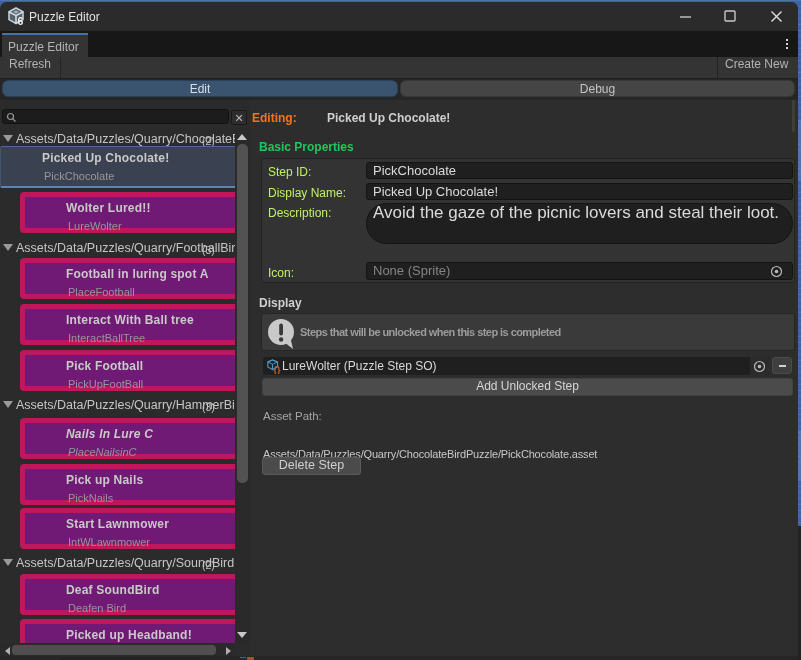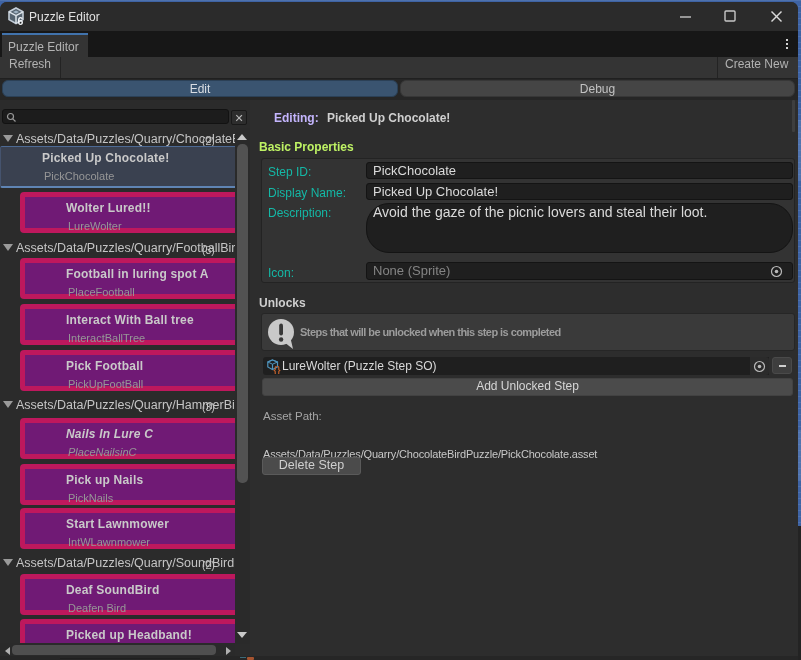--- a/index.html
+++ b/index.html
@@ -68,21 +68,21 @@
   .arr { position:absolute; width:0; height:0; }
   #hsb { left:0; top:543px; width:235px; height:13px; background:#2a2a2a; }
   #hthumb { left:12px; top:2px; width:204px; height:10px; background:#4f4f4f; border-radius:4px; }
 
   
   #rightpanel { left:250px; top:98px; width:547px; height:558px; background:#2d2d2d; }
   .b { font-weight:bold; }
   .rp { position:absolute; font-size:12px; }
   #groupbox { left:11px; top:58px; width:534px; height:125px; background:#333333;
     border:1px solid #232323; border-radius:3px; }
-  .lbl { position:absolute; left:6px; font-size:12px; color:#14b8a6; }
+  .lbl { position:absolute; left:6px; font-size:12px; color:#bef264; }
   .field { position:absolute; left:104px; width:427px; background:#1f1f1f;
     border:1px solid #141414; border-radius:3px; color:#dadada; font-size:13px;
     padding-left:6px; white-space:nowrap; overflow:hidden; }
   #helpbox { left:11px; top:213px; width:534px; height:38px; background:#3a3a3a;
     border:1px solid #262626; border-radius:3px; }
   #objrow { left:13px; top:257px; width:506px; height:18px; background:#1f1f1f;
     border-radius:3px 0 0 3px; }
   #pickwrap { left:487px; top:0px; width:19px; height:18px; background:#2b2b2b;
     border-radius:0 3px 3px 0; }
   #minusbtn { left:522px; top:257px; width:20px; height:17px; background:#3e3e3e;
@@ -224,39 +224,39 @@
       <div class="arr" style="left:226px; top:4px; border-top:4px solid transparent; border-bottom:4px solid transparent; border-left:5px solid #b0b0b0;"></div>
     </div>
   </div>
   <div id="vsb" class="abs">
     <div class="arr" style="left:2px; top:6px; border-left:5px solid transparent; border-right:5px solid transparent; border-bottom:6px solid #c8c8c8;"></div>
     <div id="vthumb" class="abs"></div>
     <div class="arr" style="left:2px; top:504px; border-left:5px solid transparent; border-right:5px solid transparent; border-top:6px solid #c8c8c8;"></div>
   </div>
 
   <div id="rightpanel" class="abs">
-    <span class="rp b" style="left:24px; top:11px; color:#c4b5fd;">Editing:</span>
+    <span class="rp b" style="left:2px; top:11px; color:#f97316;">Editing:</span>
     <span class="rp b" style="left:77px; top:11px; color:#cfcfcf;">Picked Up Chocolate!</span>
-    <span class="rp b" style="left:9px; top:40px; color:#bef264;">Basic Properties</span>
+    <span class="rp b" style="left:9px; top:40px; color:#22c55e;">Basic Properties</span>
     <div id="groupbox" class="abs">
       <span class="lbl" style="top:6px;">Step ID:</span>
       <div class="field" style="top:3px; height:17px; line-height:15px;">PickChocolate</div>
       <span class="lbl" style="top:27px;">Display Name:</span>
       <div class="field" style="top:24px; height:17px; line-height:15px;">Picked Up Chocolate!</div>
       <span class="lbl" style="top:47px;">Description:</span>
-      <div class="field" style="top:44px; height:50px; line-height:17px; font-size:14px;border-radius:23px;">Avoid the gaze of the picnic lovers and steal their loot.</div>
+      <div class="field" style="top:44px; height:41px; line-height:17px; font-size:17px;border-radius:23px;">Avoid the gaze of the picnic lovers and steal their loot.</div>
       <span class="lbl" style="top:107px;">Icon:</span>
       <div class="field" style="top:103px; height:18px; line-height:16px; color:#848484;">None (Sprite)
         <svg class="abs" style="right:9px; top:2px;" width="13" height="13" viewBox="0 0 13 13">
           <circle cx="6.5" cy="6.5" r="5" fill="none" stroke="#b9b9b9" stroke-width="1.2"></circle>
           <circle cx="6.5" cy="6.5" r="1.8" fill="#b9b9b9"></circle>
         </svg>
       </div>
     </div>
-    <span class="rp b" style="left:9px; top:196px; color:#cfcfcf;">Unlocks</span>
+    <span class="rp b" style="left:9px; top:196px; color:#cfcfcf;">Display</span>
     <div id="helpbox" class="abs">
       <svg class="abs" style="left:5px; top:4px;" width="29" height="31" viewBox="0 0 29 31">
         <circle cx="14" cy="14" r="13" fill="#c9c9c9"></circle>
         <polygon points="17,24 26,31 23,18" fill="#c9c9c9"></polygon>
         <rect x="12.2" y="5.5" width="3.8" height="12" rx="1.9" fill="#383838"></rect>
         <circle cx="14.1" cy="21.5" r="2.2" fill="#383838"></circle>
       </svg>
       <span class="rp b" style="left:38px; top:12px; color:#9c9c9c; font-size:11px; letter-spacing:-0.55px;">Steps that will be unlocked when this step is completed</span>
     </div>
     <div id="objrow" class="abs">

